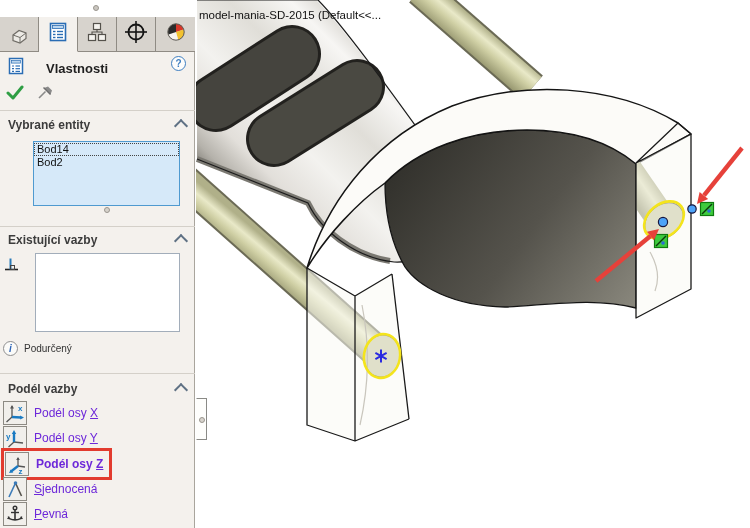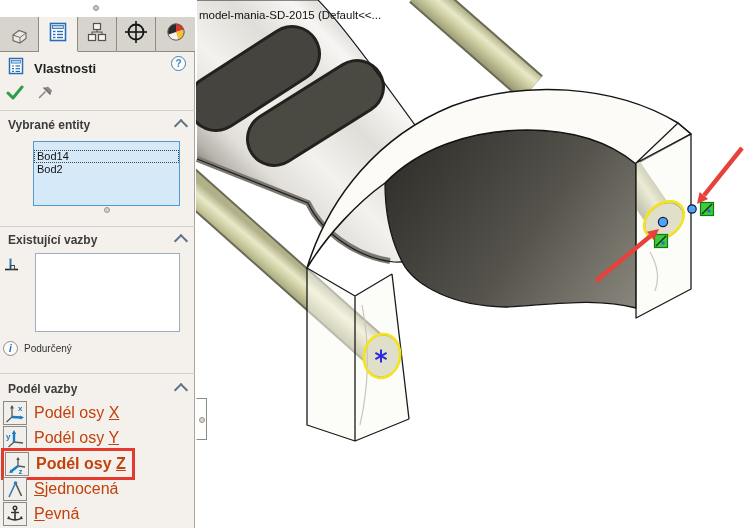--- a/index.html
+++ b/index.html
@@ -25,36 +25,36 @@
     position:absolute;left:0;top:17px;width:195px;height:35px;display:flex;
     background:#d7d3cd;border-bottom:1px solid #8f8b84;box-sizing:border-box;
   }
   .tab{
     width:39px;height:34px;box-sizing:border-box;display:flex;
     align-items:center;justify-content:center;border-right:1px solid #8f8b84;
   }
   .tab.sel{
     background:#f4f1ed;border-bottom:1px solid #f4f1ed;height:35px;
   }
-  .pm-header{position:absolute;left:6px;top:56px;display:flex;align-items:center;gap:8px;}
+  .pm-header{position:absolute;left:6px;top:56px;display:flex;align-items:center;gap:20px;}
   .pm-title{font-weight:bold;font-size:13px;color:#1f1f1f;}
   .help-ic{
     position:absolute;right:8px;top:56px;width:15px;height:15px;border-radius:50%;
     border:1.5px solid #3f7fc1;color:#3f7fc1;font-size:10px;font-weight:bold;
     display:flex;align-items:center;justify-content:center;box-sizing:border-box;background:#fdfdfc;
   }
   .pm-actions{position:absolute;left:6px;top:84px;display:flex;gap:12px;align-items:center;}
   .divider{position:absolute;left:0;width:195px;height:0;border-top:1px solid #d4d0c9;}
   .sec-h{position:absolute;left:8px;font-size:12px;font-weight:bold;color:#3c3c3c;text-align:right;}
   .caret{position:absolute;right:8px;width:8px;height:8px;
     border-left:2px solid #5f7184;border-top:2px solid #5f7184;transform:rotate(45deg);}
   .sel-box{
     position:absolute;left:33px;top:141px;width:147px;height:65px;
     background:#d6e9f9;border:1px solid #4f9ad0;box-sizing:border-box;
-    font-size:11px;color:#111;padding:8px 0;
+    font-size:11px;color:#111;padding:1px 0;
   }
   .sel-item{padding:0 3px;line-height:13px;height:13px;}
   .sel-item.focus{outline:1px dotted #444;outline-offset:-1px;}
   .resize-dot{
     position:absolute;left:104px;top:207px;width:6px;height:6px;border-radius:50%;
     background:#d6d2cb;border:1px solid #9a968f;box-sizing:border-box;
   }
   .empty-box{
     position:absolute;left:35px;top:253px;width:145px;height:79px;
     background:#ffffff;border:1px solid #a2adba;box-sizing:border-box;
@@ -68,21 +68,21 @@
   }
   .status-txt{font-size:10px;color:#333;}
   .mate-row{position:absolute;left:3px;height:24px;display:flex;align-items:center;gap:7px;}
   .mate-row.hl{
     left:1px;top:448px;height:26px;border:3px solid #e23b2e;padding:0 6px 0 1px;
   }
   .mate-ic{
     width:24px;height:24px;box-sizing:border-box;border:1px solid #8d8a83;
     background:#f1efeb;display:flex;align-items:center;justify-content:center;flex:none;
   }
-  .mate-label{font-size:16px;color:#c2410c;white-space:nowrap;}
+  .mate-label{font-size:12px;color:#6d28d9;white-space:nowrap;}
   .mate-row.hl .mate-label{font-weight:bold;}
   .u{text-decoration:underline;}
   
   .viewport{position:absolute;left:196px;top:0;width:554px;height:372px;background:#fff;}
   .edge-tab{
     position:absolute;left:196px;top:398px;width:11px;height:42px;background:#fefefc;
     border:1px solid #8a8a86;border-left:1px solid #fefefc;box-sizing:border-box;z-index:5;
   }
   .edge-tab .dot{
     position:absolute;left:2px;top:18px;width:6px;height:6px;border-radius:50%;

